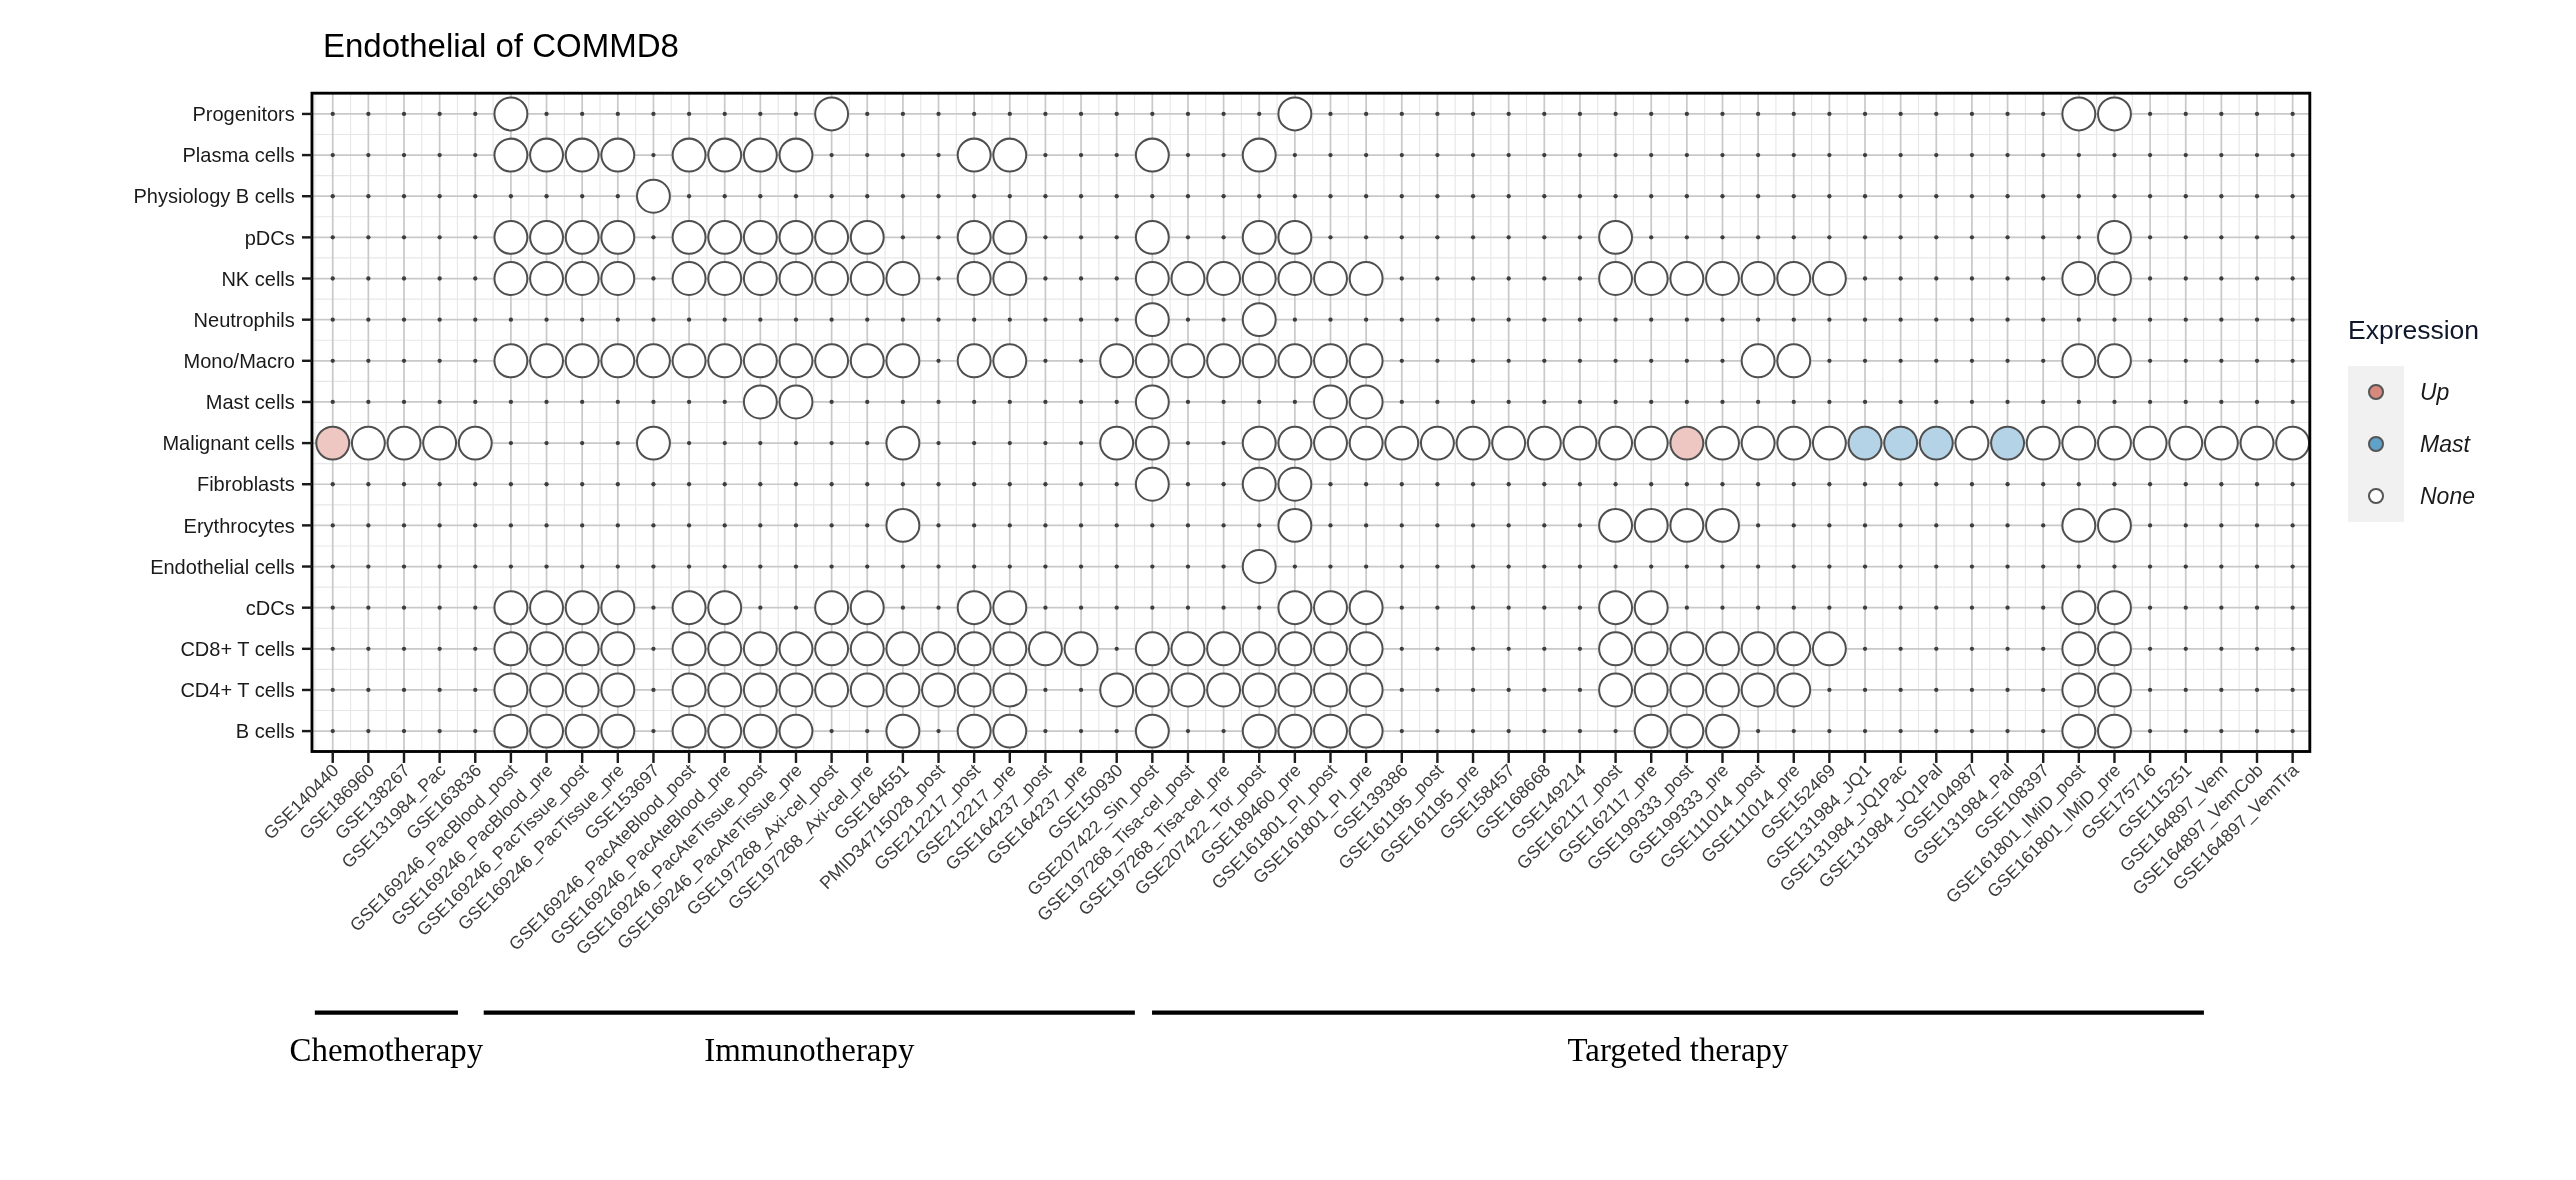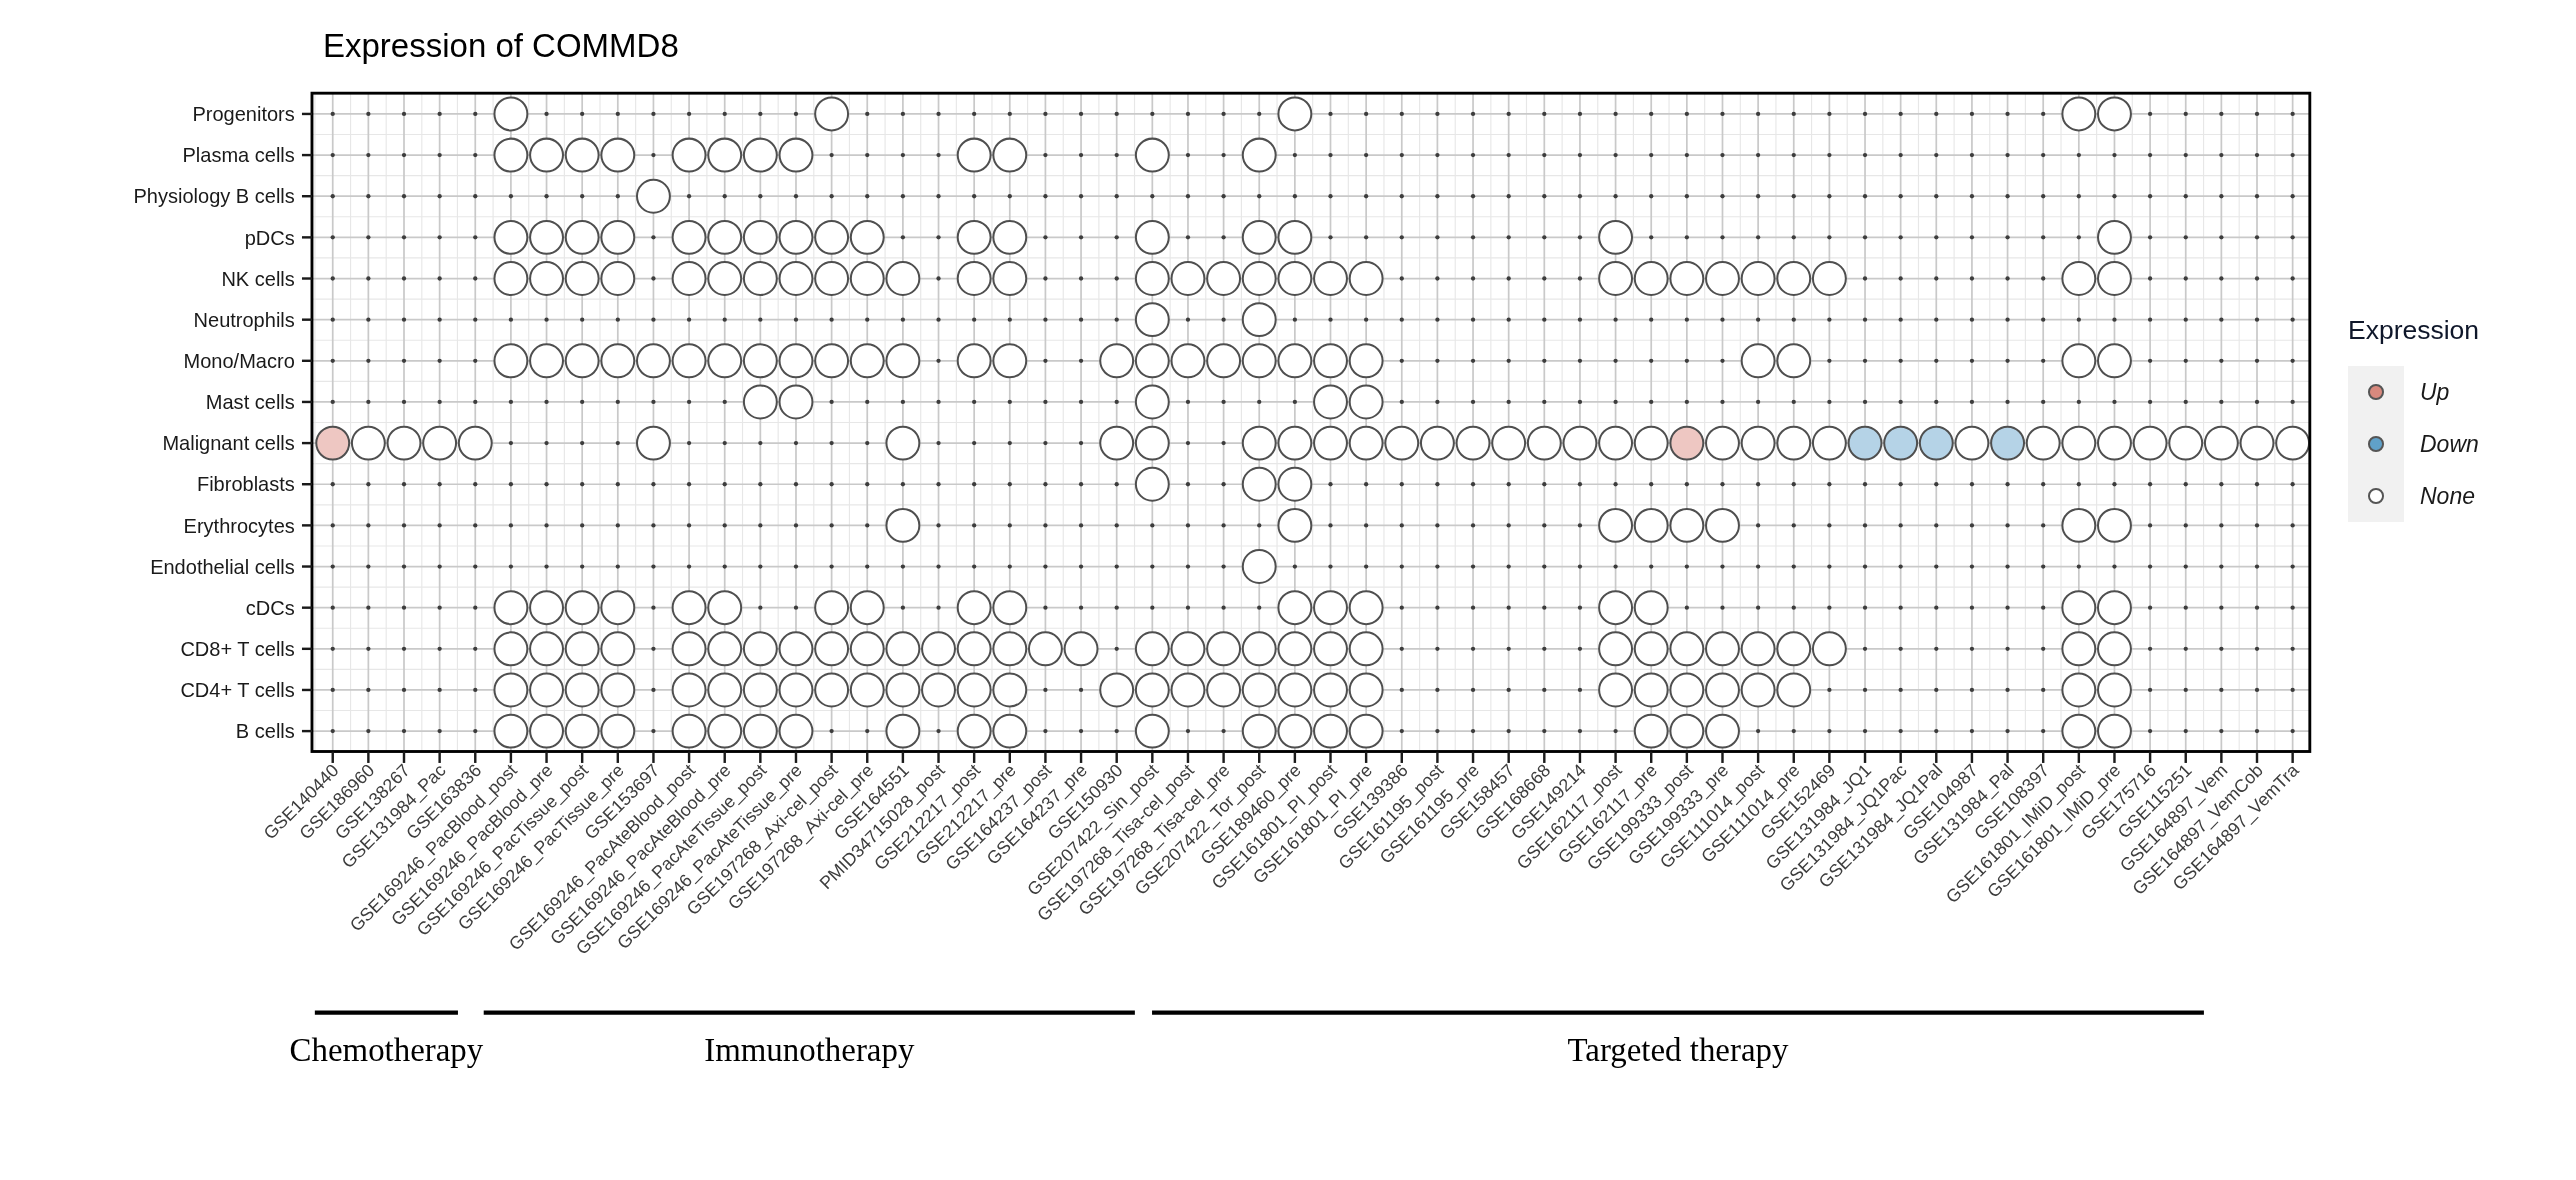--- a/index.html
+++ b/index.html
@@ -1455,32 +1455,32 @@
       <text transform="translate(3164.2,1078) rotate(-45)" text-anchor="end" font-size="25" fill="#3d3d3d" font-family="&quot;Liberation Sans&quot;,sans-serif">GSE164897_VemCob</text>
       <text transform="translate(3214,1078) rotate(-45)" text-anchor="end" font-size="25" fill="#3d3d3d" font-family="&quot;Liberation Sans&quot;,sans-serif">GSE164897_VemTra</text>
       <line x1="440" y1="1415" x2="640" y2="1415" stroke="#000" stroke-width="6"></line>
       <text x="540" y="1482" text-anchor="middle" font-size="46" fill="#000" font-family="&quot;Liberation Serif&quot;,serif">Chemotherapy</text>
       <line x1="676" y1="1415" x2="1586" y2="1415" stroke="#000" stroke-width="6"></line>
       <text x="1131" y="1482" text-anchor="middle" font-size="46" fill="#000" font-family="&quot;Liberation Serif&quot;,serif">Immunotherapy</text>
       <line x1="1610" y1="1415" x2="3080" y2="1415" stroke="#000" stroke-width="6"></line>
       <text x="2345" y="1482" text-anchor="middle" font-size="46" fill="#000" font-family="&quot;Liberation Serif&quot;,serif">Targeted therapy</text>
     </svg>
 
-  <div class="chart-title">Expression of COMMD8</div>
+  <div class="chart-title">Endothelial of COMMD8</div>
 
   <div class="legend">
     <div class="legend-title">Expression</div>
     <div class="legend-items" id="legend-items" style="background: rgb(241, 241, 241);">
         <div class="legend-item">
           <div class="legend-dot" style="background: rgb(216, 137, 126);"></div>
           <div class="legend-label">Up</div>
         </div>
         <div class="legend-item">
           <div class="legend-dot" style="background: rgb(96, 161, 201);"></div>
-          <div class="legend-label">Down</div>
+          <div class="legend-label">Mast</div>
         </div>
         <div class="legend-item">
           <div class="legend-dot" style="background: rgb(255, 255, 255);"></div>
           <div class="legend-label">None</div>
         </div>
       </div>
   </div>
 
 </div>
 

